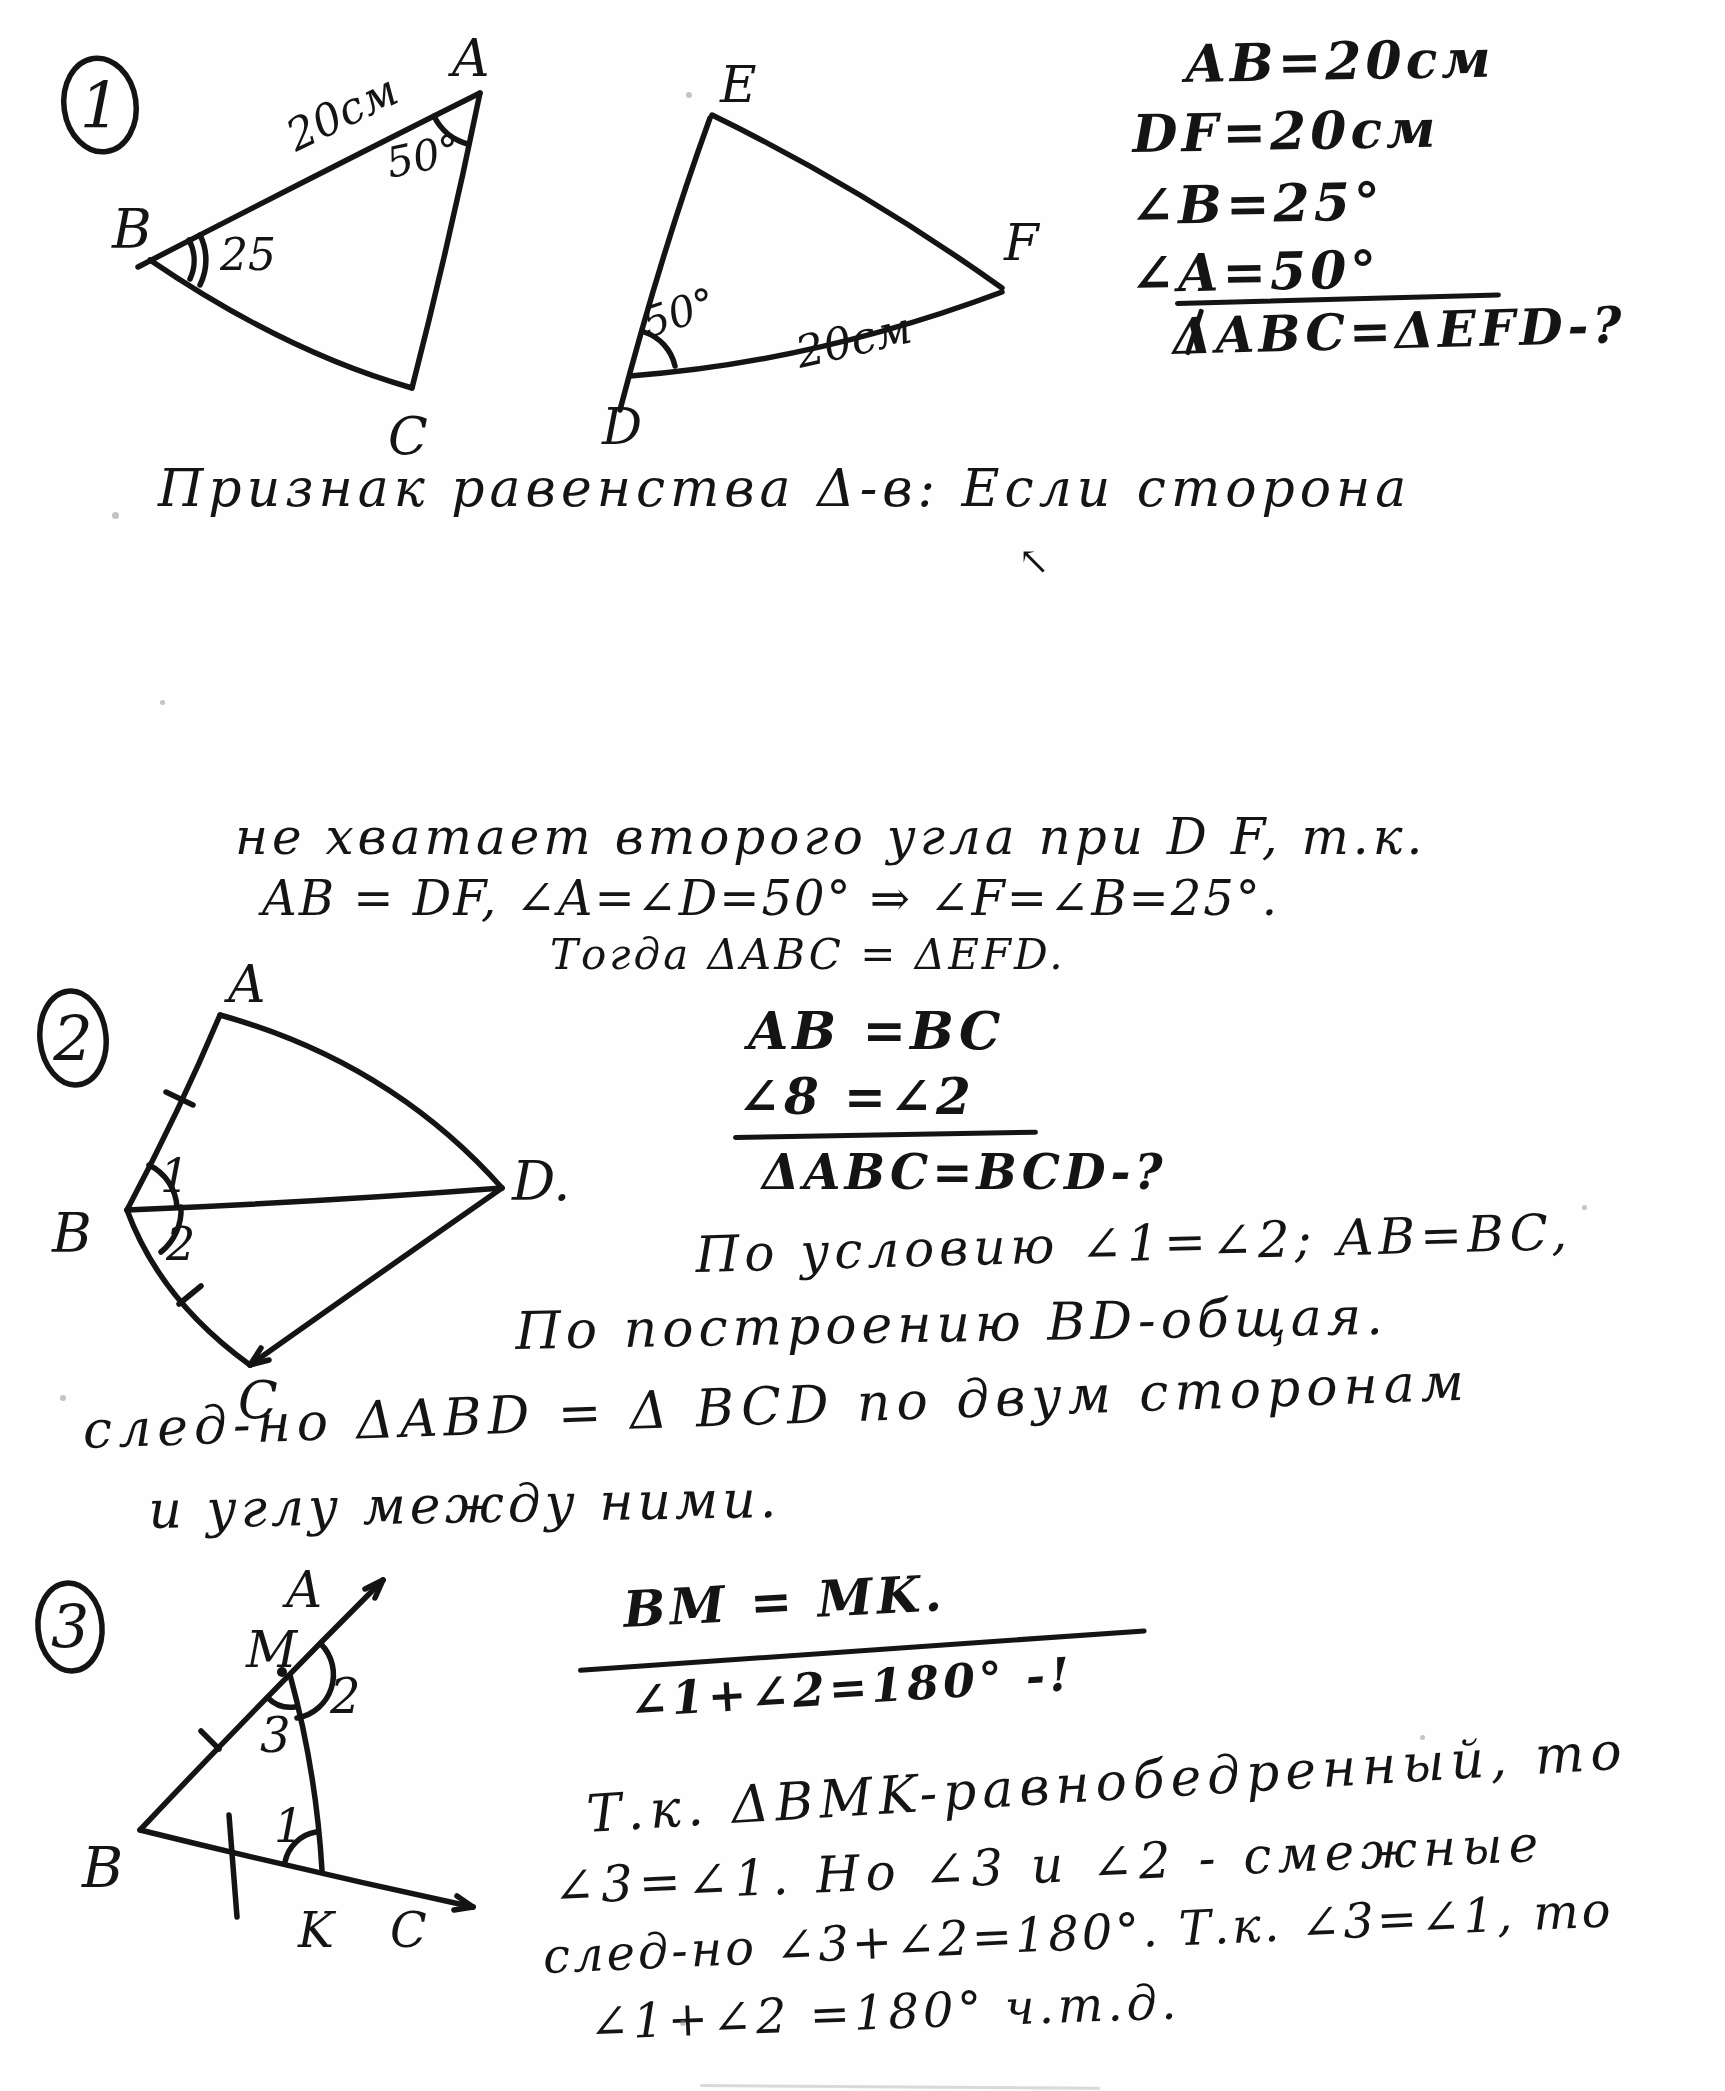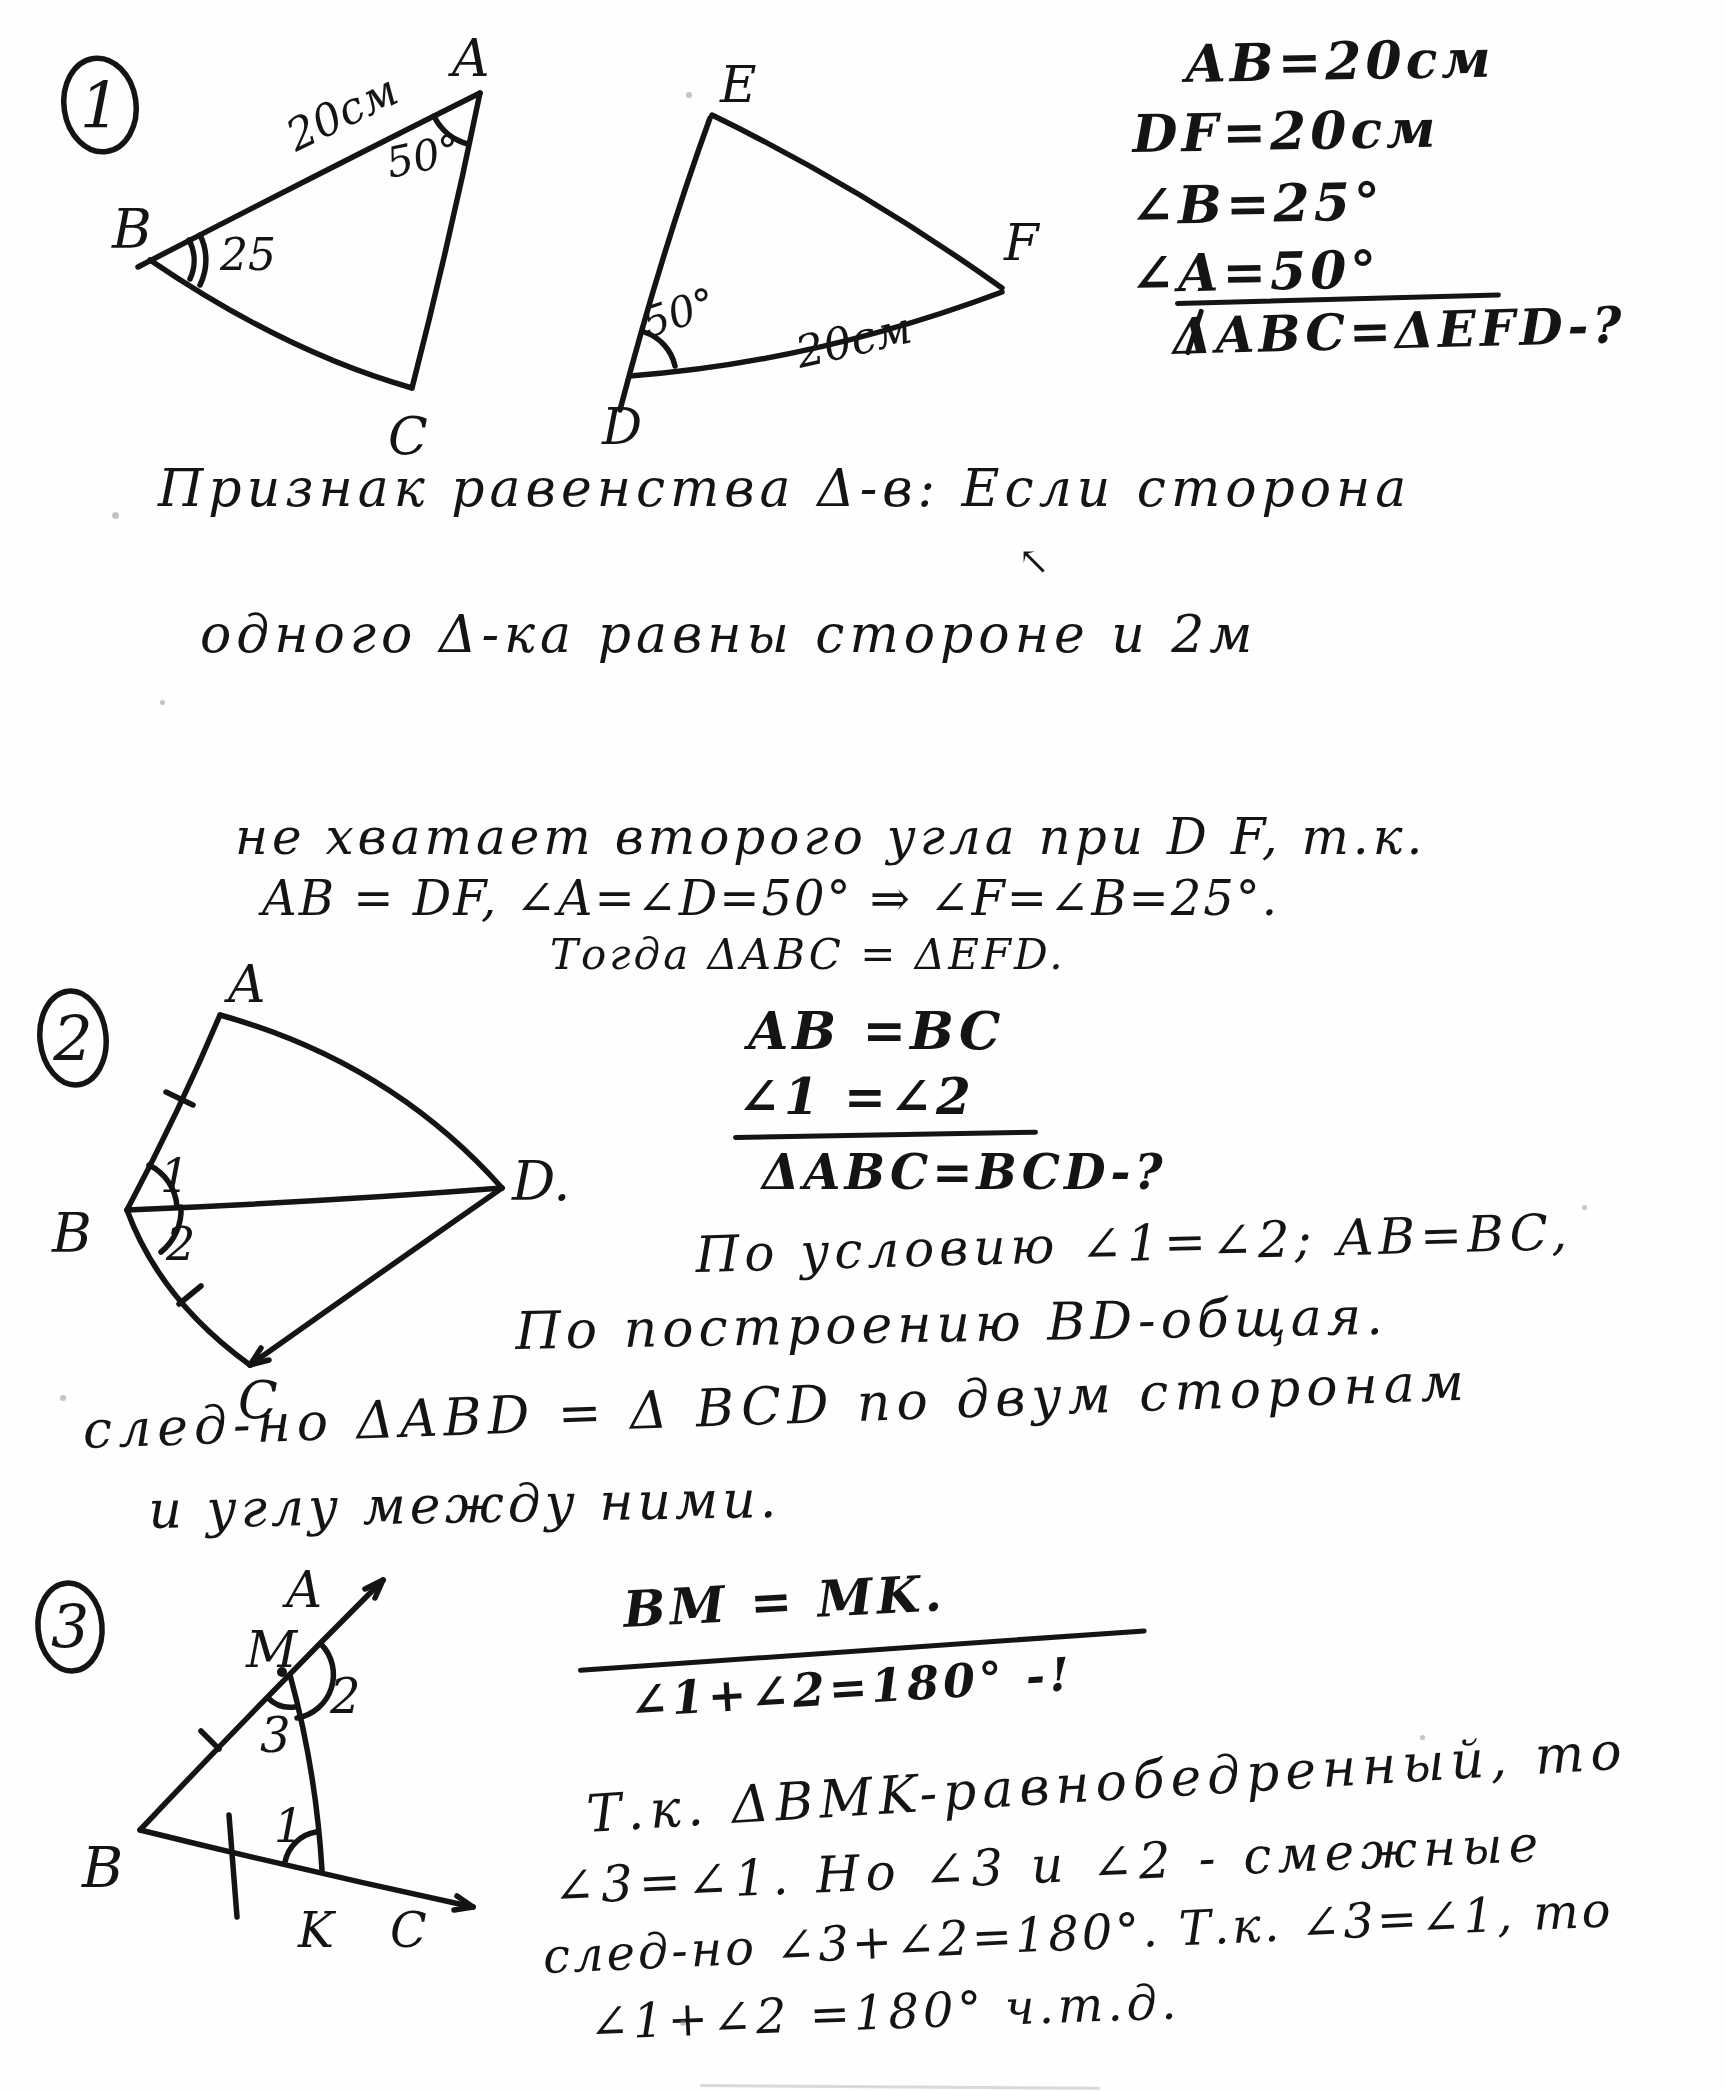--- a/index.html
+++ b/index.html
@@ -73,21 +73,20 @@
   <div class="hw fw" style="left:1185px;top:38px;font-size:52px;transform:rotate(-1deg)">AB=20см</div>
   <div class="hw fw" style="left:1132px;top:108px;font-size:52px;transform:rotate(-1deg)">DF=20см</div>
   <div class="hw fw" style="left:1130px;top:180px;font-size:52px;transform:rotate(-1deg)">∠B=25°</div>
   <div class="hw fw" style="left:1130px;top:248px;font-size:52px;transform:rotate(-1deg)">∠A=50°</div>
   <div class="stroke-line" style="left:1175px;top:301px;width:326px;transform:rotate(-1.5deg)"></div>
   <div class="hw fw" style="left:1172px;top:312px;font-size:50px;transform:rotate(-1.5deg)">ΔABC=ΔEFD-?</div>
   <div class="scribble" style="left:1192px;top:308px;width:5px;height:48px;transform:rotate(18deg)"></div>
 
   <div class="hw" style="left:158px;top:462px;font-size:52px">Признак равенства Δ-в:  Если сторона</div>
   <div class="hw" style="left:1018px;top:542px;font-size:38px;letter-spacing:0">↖</div>
-  <div class="hw" style="left:200px;top:608px;font-size:52px">одного Δ-ка равны стороне и 2м</div>
   <div class="hw" style="left:235px;top:812px;font-size:50px;letter-spacing:4px">не хватает второго угла при D F,  т.к.</div>
   <div class="hw" style="left:262px;top:874px;font-size:48px;letter-spacing:2px">AB = DF,   ∠A=∠D=50° ⇒ ∠F=∠B=25°.</div>
   <div class="hw" style="left:550px;top:934px;font-size:42px;letter-spacing:3px">Тогда ΔABC = ΔEFD.</div>
 
   <svg class="diagram" style="left:0;top:950px" width="700" height="490" viewBox="0 0 700 490">
     <g>
       <ellipse cx="73" cy="88" rx="33" ry="47" transform="rotate(-6 73 88)"></ellipse>
       <text x="73" y="110" font-size="62" text-anchor="middle">2</text>
     </g>
     <g>
@@ -105,21 +104,21 @@
       <text x="228" y="52" font-size="52">A</text>
       <text x="52" y="302" font-size="54">B</text>
       <text x="238" y="468" font-size="52">C</text>
       <text x="512" y="250" font-size="54">D.</text>
       <text x="160" y="242" font-size="46">1</text>
       <text x="166" y="310" font-size="46">2</text>
     </g>
   </svg>
 
   <div class="hw fw" style="left:748px;top:1005px;font-size:52px">AB =BC</div>
-  <div class="hw fw" style="left:738px;top:1072px;font-size:50px">∠1 =∠2</div>
+  <div class="hw fw" style="left:738px;top:1072px;font-size:50px">∠8 =∠2</div>
   <div class="stroke-line" style="left:733px;top:1135px;width:305px;transform:rotate(-1deg)"></div>
   <div class="hw fw" style="left:762px;top:1148px;font-size:48px">ΔABC=BCD-?</div>
 
   <div class="hw" style="left:695px;top:1230px;font-size:50px;transform:rotate(-1.5deg)">По условию ∠1=∠2;  AB=BC,</div>
   <div class="hw" style="left:515px;top:1305px;font-size:52px;transform:rotate(-1deg)">По построению BD-общая.</div>
   <div class="hw" style="left:82px;top:1404px;font-size:52px;letter-spacing:6px;transform:rotate(-2deg)">след-но ΔABD = Δ BCD по двум сторонам</div>
   <div class="hw" style="left:148px;top:1484px;font-size:52px;letter-spacing:4px;transform:rotate(-1deg)">и углу между ними.</div>
 
   <svg class="diagram" style="left:0;top:1545px" width="560" height="460" viewBox="0 0 560 460">
     <g>

